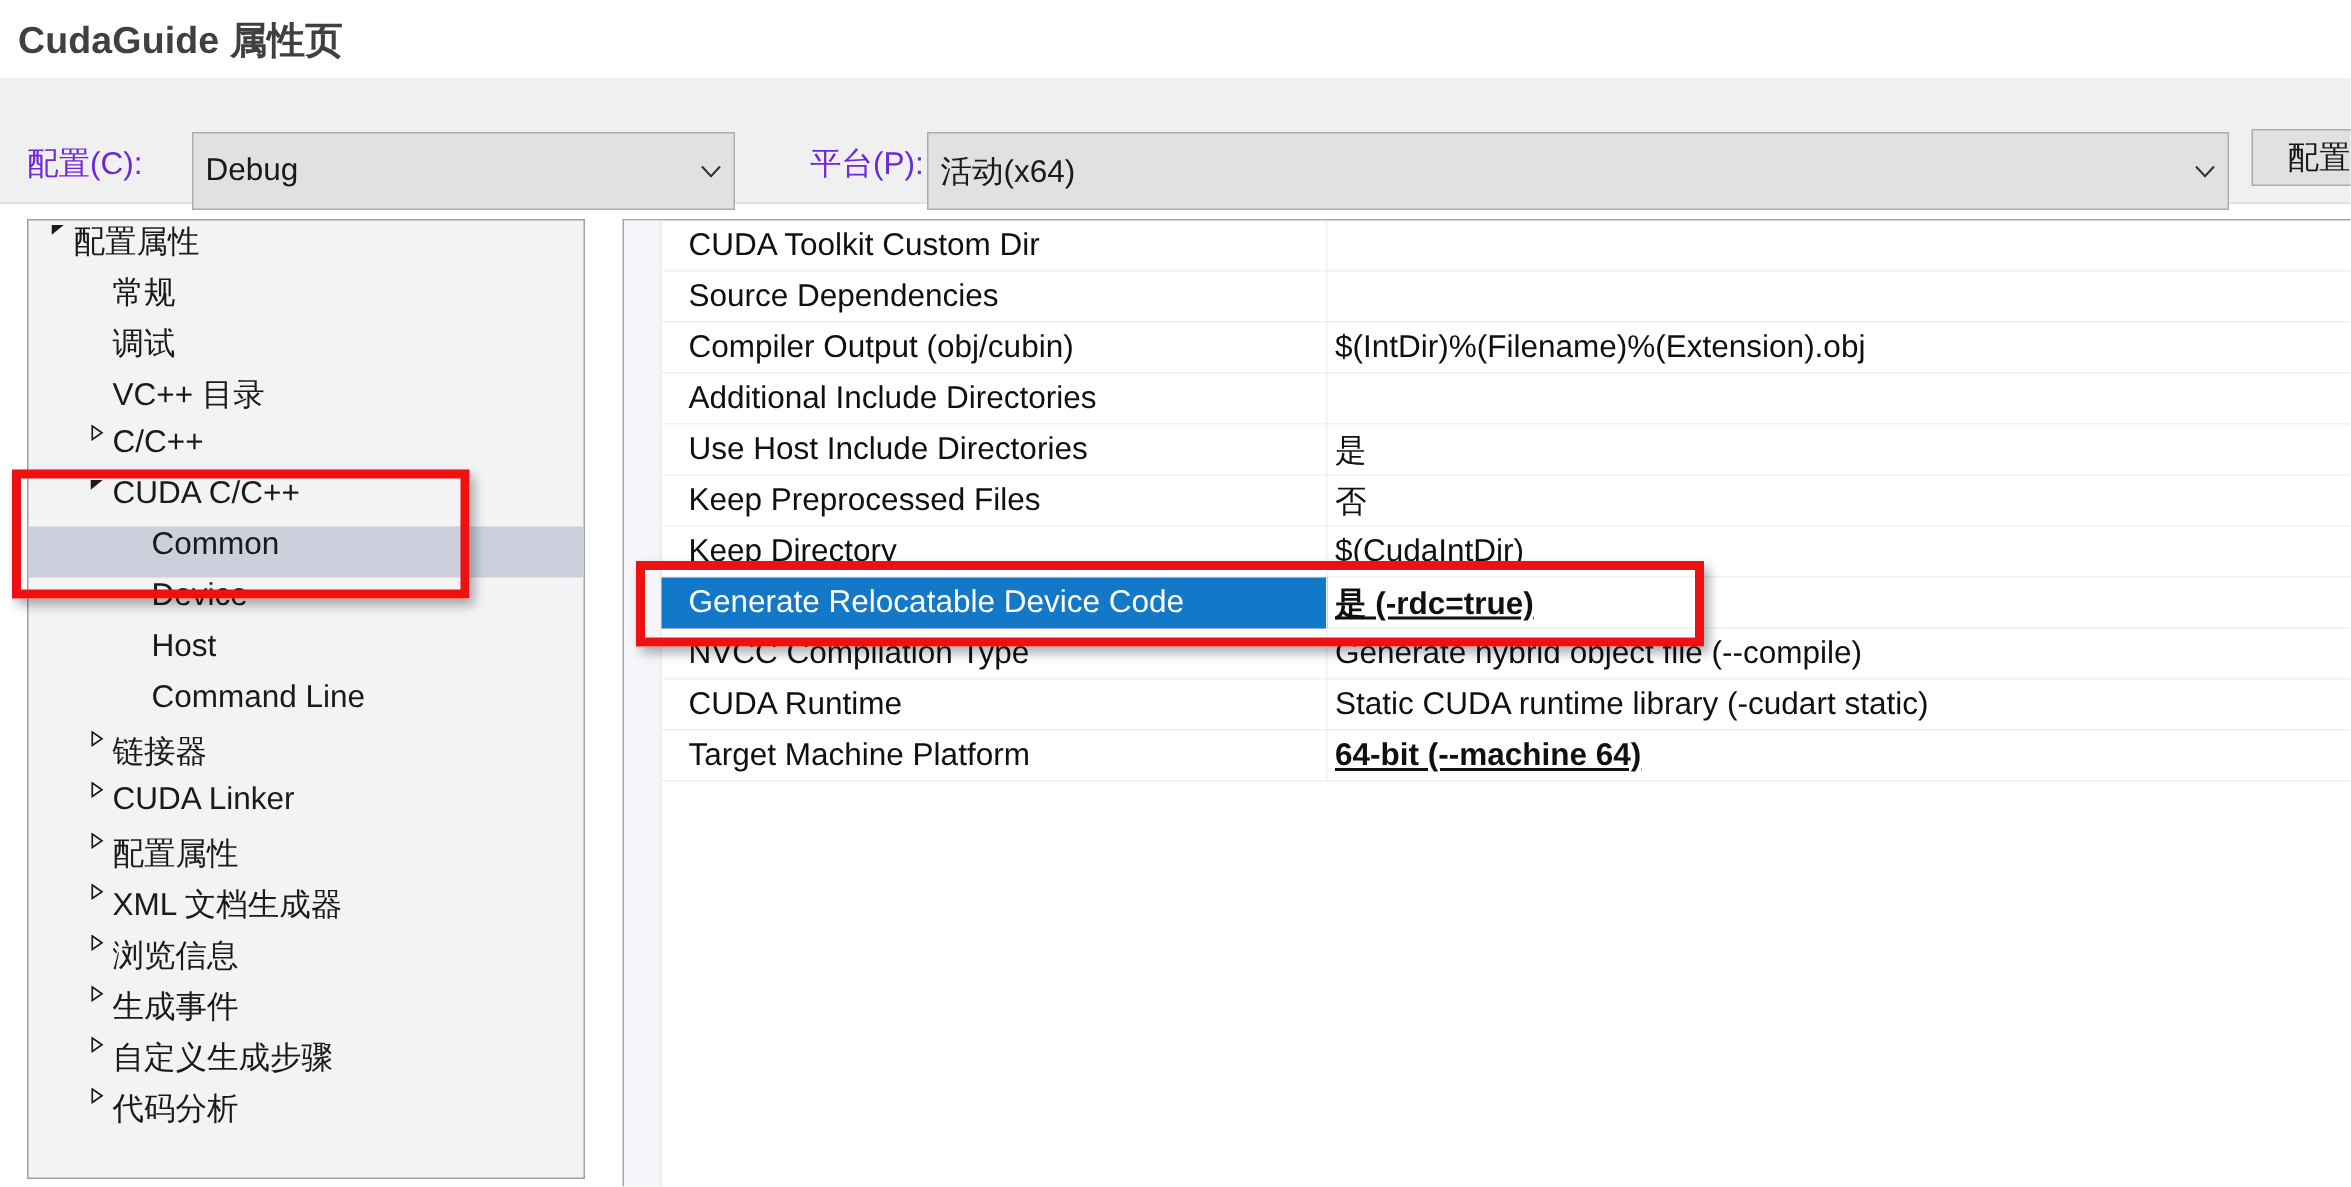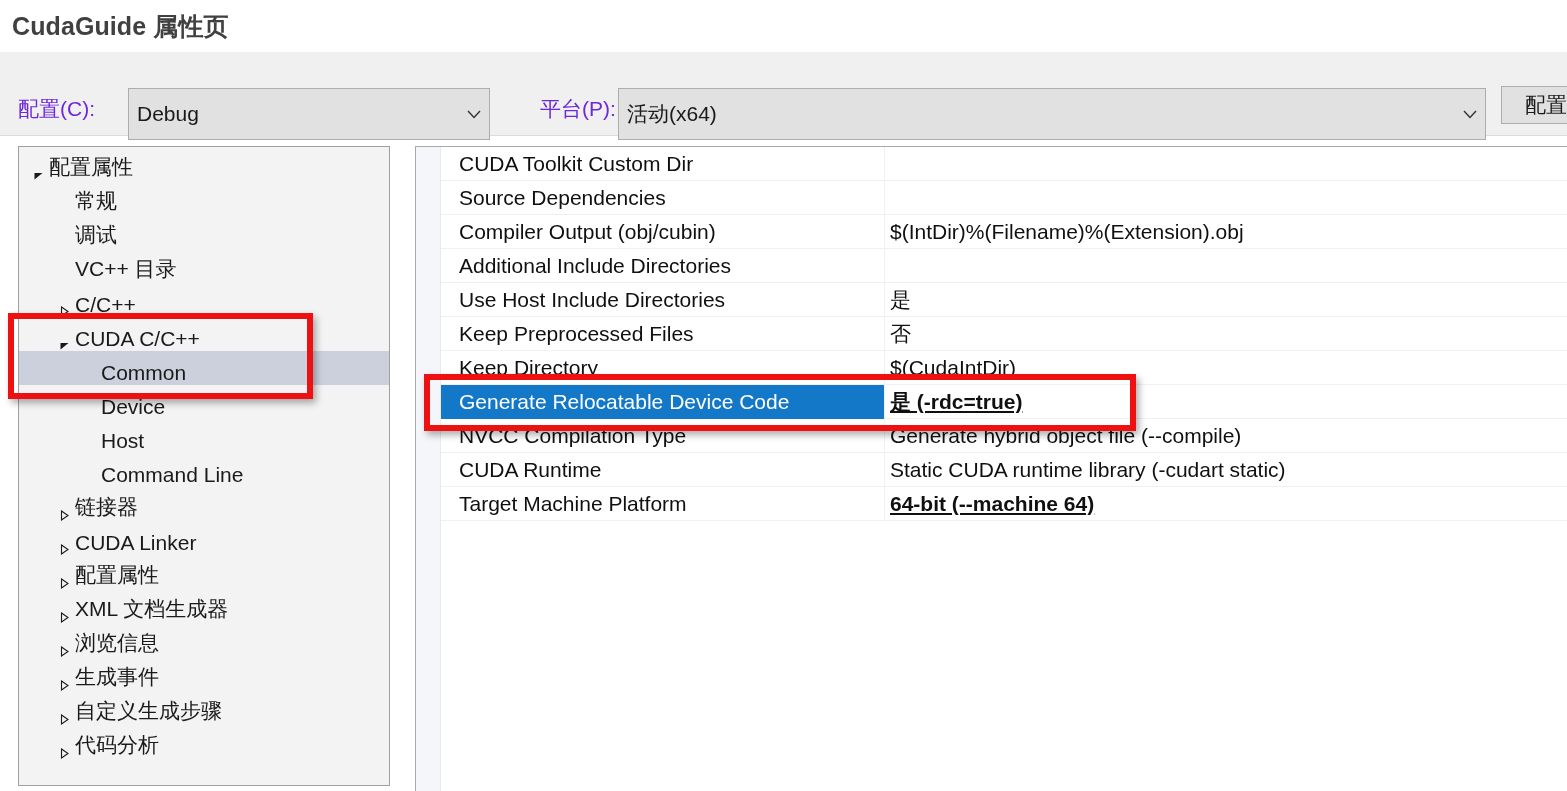--- a/index.html
+++ b/index.html
@@ -53,21 +53,21 @@
   }
 
   
   .treepanel {
     position: absolute; left: 18px; top: 146px; width: 372px; height: 640px;
     background: #f3f3f3;
     border: 1px solid #a0a0a0;
     overflow: hidden;
   }
   .tree-row {
-    position: relative; height: 34px; display: flex; align-items: flex-end;
+    position: relative; height: 34px; display: flex; align-items: flex-start;
     white-space: nowrap;
   }
   .tree-row.selected { background: #ccd0dd; }
   .tree-label { font-size: 21px; color: #1a1a1a; }
   .tw { width: 22px; display: flex; align-items: center; justify-content: center; flex: 0 0 22px; }
   .tw svg { display: block; }
 
   
   .gridpanel {
     position: absolute; left: 415px; top: 146px; width: 1152px; height: 645px;

